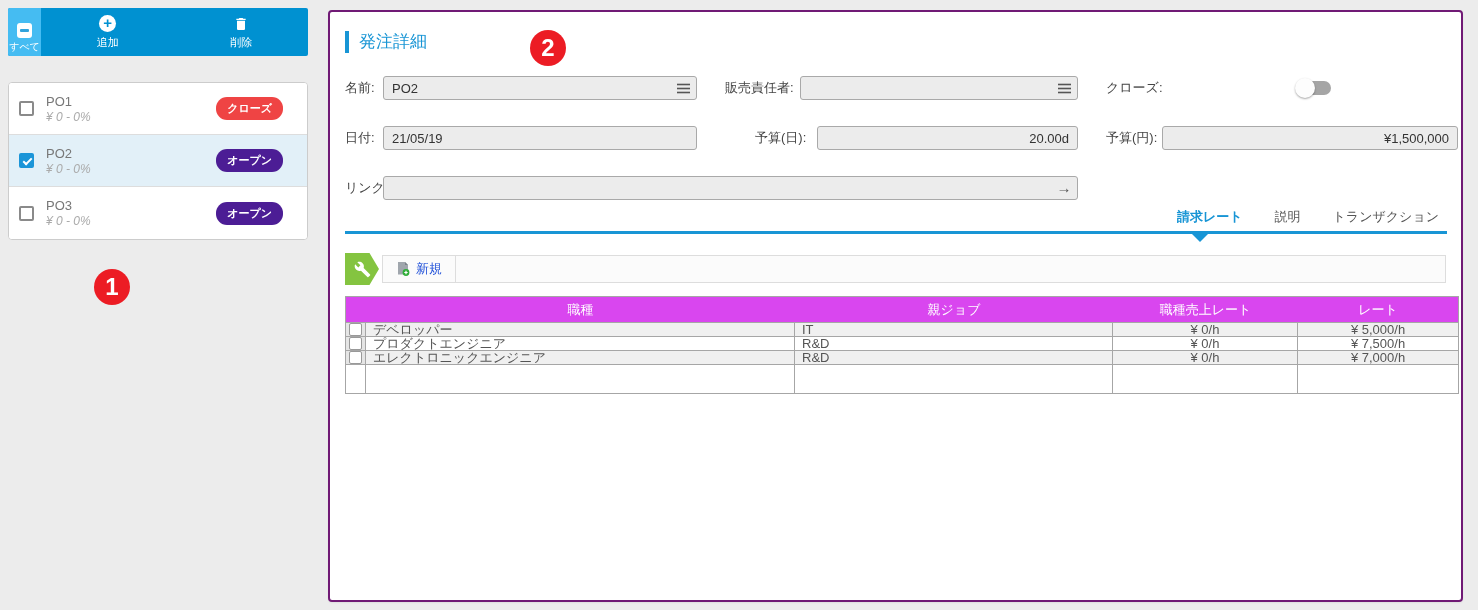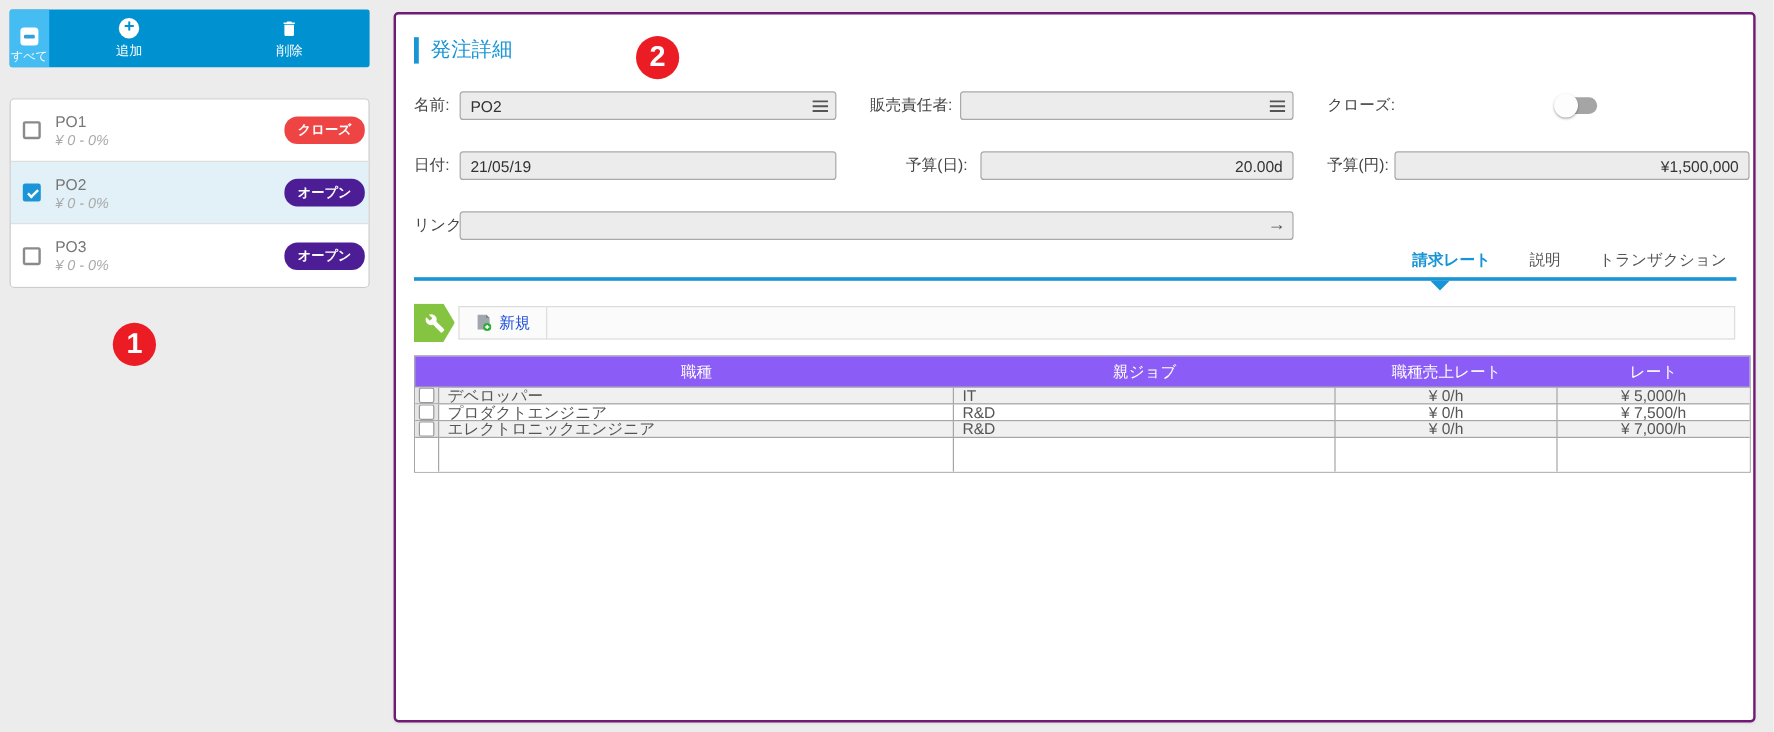--- a/index.html
+++ b/index.html
@@ -20,21 +20,21 @@
   .lt-all .lbl{ font-size:10px; color:#fff; }
   .lt-btn{ flex:1; display:flex; flex-direction:column; align-items:center;
     justify-content:center; color:#fff; cursor:pointer;}
   .lt-btn .ic{ height:18px; display:flex; align-items:center; justify-content:center;}
   .lt-btn .lbl{ font-size:11px; margin-top:2px;text-align:center;}
   .plus-circle{ width:17px; height:17px; background:#fff; border-radius:50%;
     color:#0091d1; font-size:15px; font-weight:bold; line-height:16px; text-align:center;}
   
   .po-list{ position:absolute; left:8px; top:82px; width:300px; background:#fff;
     border:1px solid #ccc; border-radius:4px; overflow:hidden;}
-  .po-item{ height:52px; display:flex; align-items:center; padding:0 3px 0 10px;
+  .po-item{ height:52px; display:flex; align-items:center; padding:0 24px 0 10px;
     border-bottom:1px solid #ddd; background:#fff; cursor:pointer;}
   .po-item:last-child{ border-bottom:none; }
   .po-item.selected{ background:#e2f0f8; }
   .cb{ width:15px; height:15px; border:2px solid #8a8a8a; border-radius:2px;
     background:#fff; flex:0 0 auto; position:relative; cursor:pointer;}
   .cb.checked{ background:#1b95d8; border-color:#1b95d8; }
   .cb.checked::after{ content:""; position:absolute; left:2px; top:3px; width:7px;
     height:3px; border-left:2px solid #fff; border-bottom:2px solid #fff;
     transform:rotate(-45deg);}
   .po-text{ margin-left:12px; flex:1; }
@@ -94,21 +94,21 @@
   .t-row{ display:flex; }
   .t-cell{ border-right:1px solid #a6a6a6; border-bottom:1px solid #a6a6a6;
     display:flex; align-items:center; overflow:hidden;}
   .t-cell:last-child{ border-right:none; }
   .t-row:last-child .t-cell{ border-bottom:none; }
   .c0{ width:20px; justify-content:center; }
   .c1{ width:429px; padding-left:7px; }
   .c2{ width:318px; padding-left:7px; }
   .c3{ width:185px; justify-content:center; }
   .c4{ width:162px; justify-content:center; flex:1;}
-  .t-head{ background:#8b5cf6; color:#fff; height:26px;}
+  .t-head{ background:#d946ef; color:#fff; height:26px;}
   .t-head .t-cell{ border-right:none; border-bottom:1px solid #a6a6a6; justify-content:center; padding-left:0;}
   .t-data{ height:14px; }
   .t-data.alt{ background:#f0f0f0; }
   .t-data .c0{ background:#e5e5e5; }
   .t-data .cb{ width:13px; height:13px; border-width:1px; border-color:#999;}
   .t-empty{ height:28px; background:#fff;}
   .t-empty .c0{ background:#fff; }
 </style>
 </head>
 <body>

